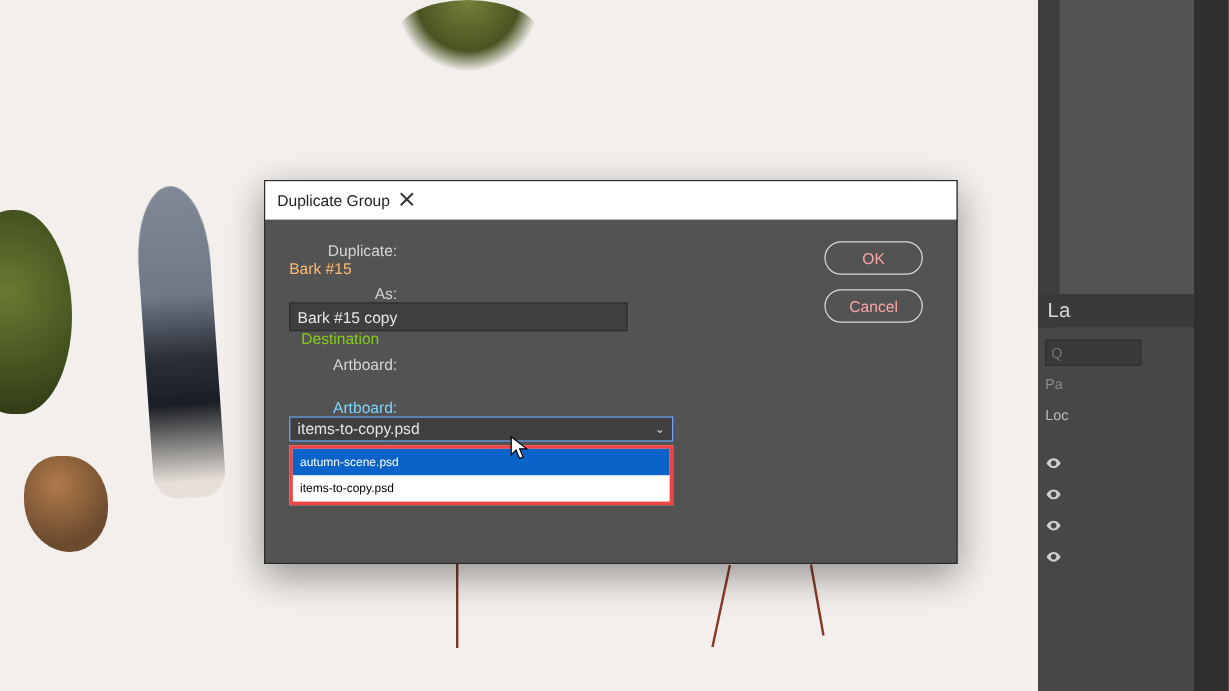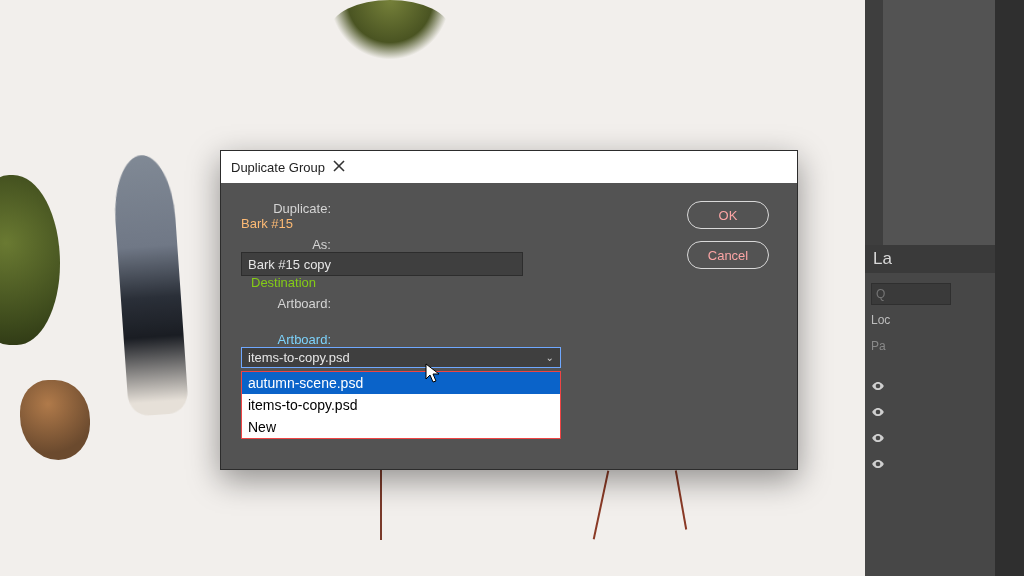--- a/index.html
+++ b/index.html
@@ -104,21 +104,21 @@
     position: relative; width: 320px; height: 24px; margin-top: 36px;
   }
   .select-display {
     width:100%; height:100%; background:#3f3f3f; border:1px solid #6fa8ff;
     color:#e6e6e6; padding: 2px 6px; font-size:13px; display:flex; align-items:center;
     justify-content: space-between; cursor:pointer;
   }
   .select-display .chev { font-size:10px; color:#cfcfcf; }
   .dropdown {
     position:absolute; left:0; top:24px; width:320px; background:#ffffff;
-    border:1px solid #ef4444; z-index:10; color:#000; font-size:14px;
+    border:3px solid #ef4444; z-index:10; color:#000; font-size:10px;
   }
   .dd-item { padding: 2px 6px; height: 22px; display:flex; align-items:center; cursor:pointer; }
   .dd-item.hover { background:#0a63c9; color:#fff; }
   .buttons { position:absolute; right: 20px; top: 18px; width: 90px; }
   .btn {
     width: 82px; height: 28px; border:1.5px solid #d9d9d9; border-radius: 14px;
     background: transparent; color:#fca5a5; display:flex; align-items:center; justify-content:center;
     margin-bottom: 12px; cursor:pointer; font-size:13px;
   }
 
@@ -145,25 +145,25 @@
   <div class="scrollbar"></div>
   <div class="right-inner"></div>
 
   <div class="panel-tabs">
     <span>La</span>
   </div>
   <div class="panel-body">
     <div class="row">
       <input class="q-input" placeholder="Q" style="">
     </div>
-    <div class="row">
-      <span>Loc</span>
-    </div>
     <div class="row dim">
       <span>Pa</span>
+    </div>
+    <div class="row">
+      <span>Loc</span>
     </div>
     <div style="height:14px"></div>
     <div class="row">
         <span class="eye"><svg viewBox="0 0 24 24">
             <path d="M12 5c-5 0-9 4.5-10 7 1 2.5 5 7 10 7s9-4.5 10-7c-1-2.5-5-7-10-7zm0 11a4 4 0 110-8 4 4 0 010 8z"></path>
           </svg></span>
       </div>
     <div class="row">
         <span class="eye"><svg viewBox="0 0 24 24">
             <path d="M12 5c-5 0-9 4.5-10 7 1 2.5 5 7 10 7s9-4.5 10-7c-1-2.5-5-7-10-7zm0 11a4 4 0 110-8 4 4 0 010 8z"></path>
@@ -214,23 +214,20 @@
           <span>items-to-copy.psd</span>
           <span class="chev">⌄</span>
         </div>
         <div class="dropdown">
           <div class="dd-item hover">
             <span>autumn-scene.psd</span>
           </div>
           <div class="dd-item">
             <span>items-to-copy.psd</span>
           </div>
-          <div class="dd-item">
-            <span>New</span>
-          </div>
         </div>
       </div>
     </div>
 
     <div class="form-row">
       <div class="lbl dim">Artboard:</div>
     </div>
 
     <div class="form-row">
       <div class="lbl dim">Bark:</div>

